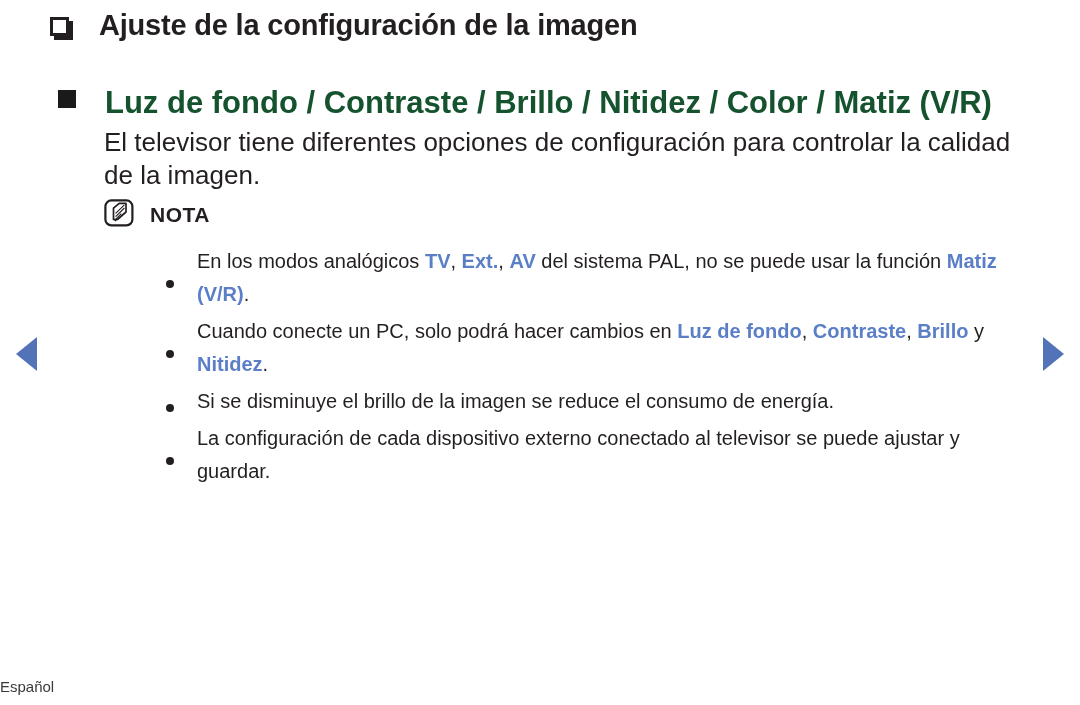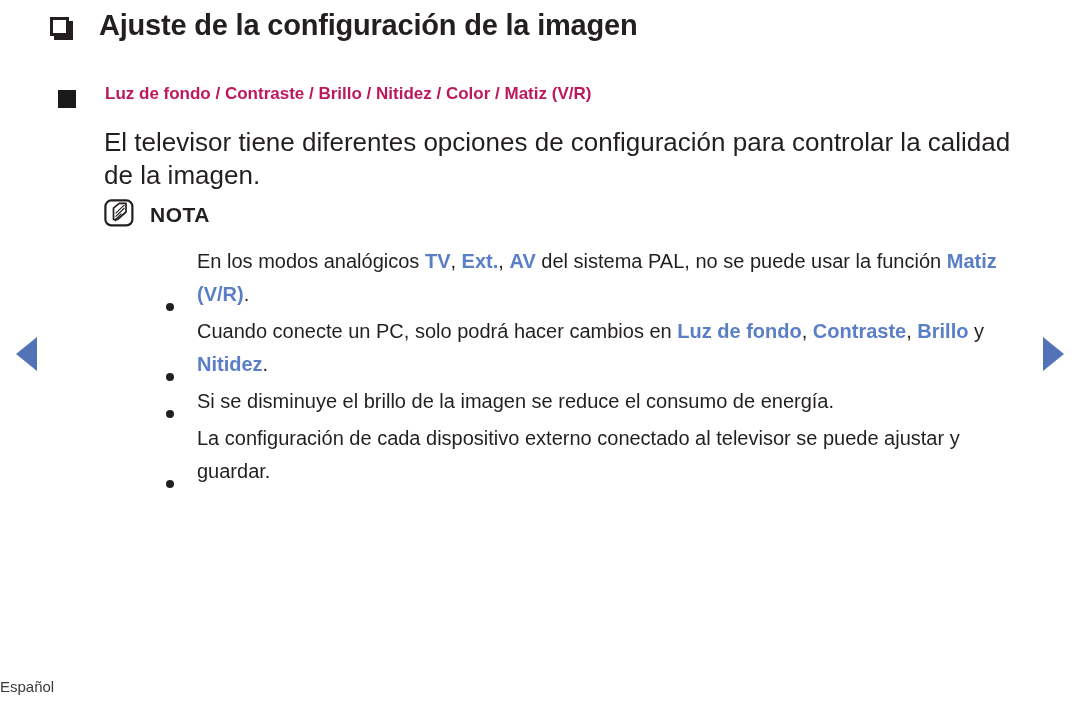--- a/index.html
+++ b/index.html
@@ -72,23 +72,23 @@
   }
   .subtitle-bullet {
     width: 18px;
     height: 18px;
     background: #1a1a1a;
     flex: 0 0 auto;
     margin-right: 29px;
     margin-top: 6px;
   }
   .subtitle-text {
-    font-size: 17px;
+    font-size: 31px;
     font-weight: bold;
-    color: #be185d;
+    color: #14532d;
     white-space: nowrap;
     line-height: 1.2;
   }
 
   
   .intro {
     position: absolute;
     left: 104px;
     top: 126px;
     width: 925px;
@@ -120,21 +120,21 @@
 
   
   .note-list {
     position: absolute;
     left: 166px;
     top: 245px;
     width: 870px;
   }
   .note-item {
     display: flex;
-    align-items: flex-end;
+    align-items: center;
     margin-bottom: 4px;
   }
   .note-dot {
     width: 8px;
     height: 8px;
     border-radius: 50%;
     background: #231f20;
     flex: 0 0 auto;
     margin-top: 12px;
     margin-right: 23px;

